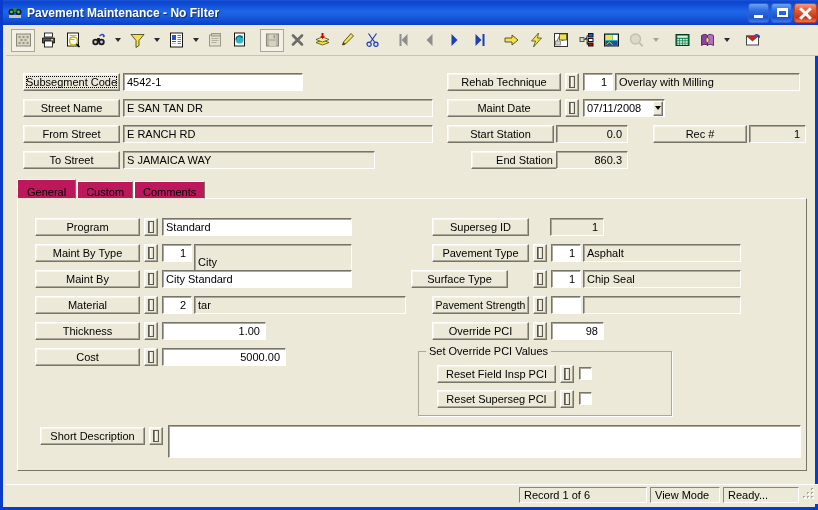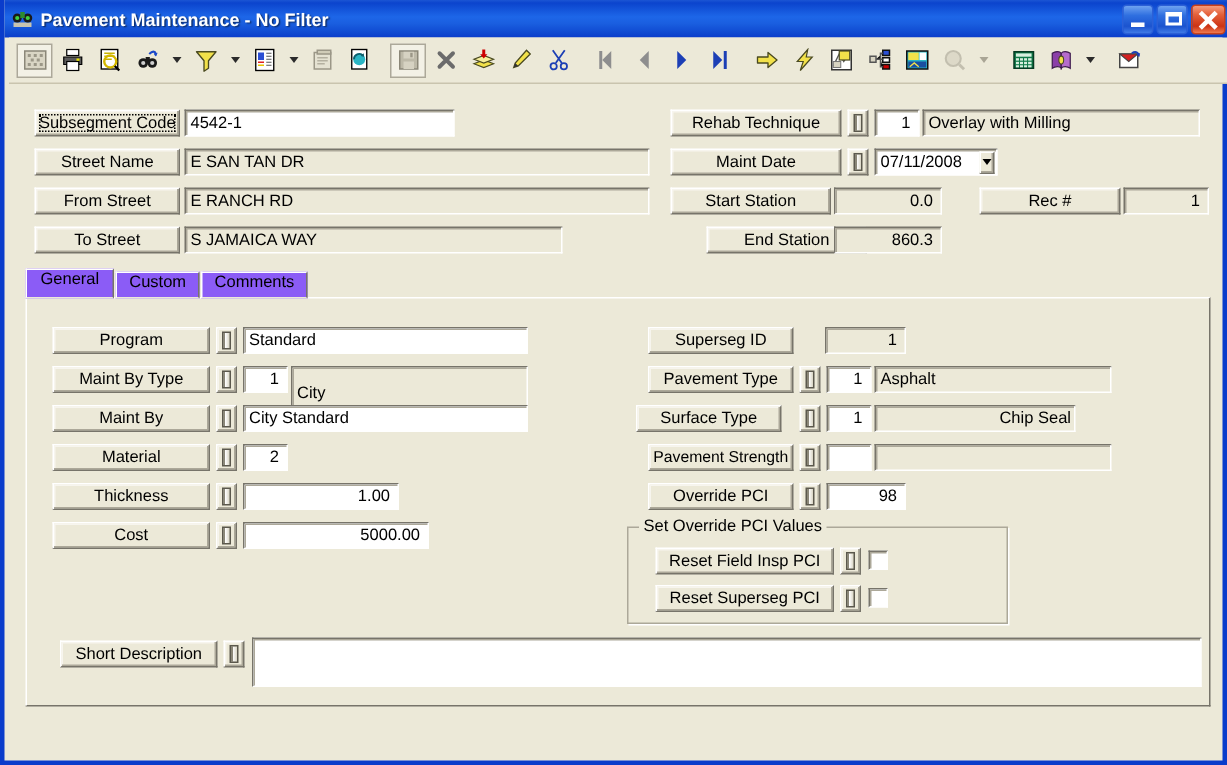--- a/index.html
+++ b/index.html
@@ -120,22 +120,22 @@
     content:"";position:absolute;left:3px;top:2px;right:3px;bottom:2px;
     background:linear-gradient(90deg,#8b8778 0%,#8b8778 28%,#ffffff 30%,#d9d5c4 100%);
     border:1px solid #5b584d;
     box-sizing:border-box;
   }
 
   
   .tabstrip{position:absolute;left:14px;top:181px;height:18px;display:flex;}
   .tab{
     height:18px;box-sizing:border-box;padding:0 8px;
-    display:flex;align-items:flex-start;
-    background:#8b5cf6;
+    display:flex;align-items:flex-end;
+    background:#be185d;
     border:1px solid;
     border-color:#ffffff #77746a #ece9d8 #ffffff;
     margin-right:1px;font-size:11px;
     position:relative;z-index:3;
   }
   .tab.active{height:20px;margin-top:-2px;padding:0 9px;font-weight:normal;z-index:5;}
   .tabbody{
     position:absolute;left:14px;top:198px;width:790px;height:273px;
     box-sizing:border-box;
     background:#ece9d8;
@@ -618,20 +618,23 @@
       <span>City Standard</span>
     </div>
 
     <div class="btn" style="left:17px;top:97px;width:105px;height:18px;">
       <span>Material</span>
     </div>
     <div class="lk" style="left:126px;top:97px;height:18px;"></div>
     <div class="fld num" style="left:144px;top:97px;width:30px;height:18px;">
       <span>2</span>
     </div>
+    <div class="fld ro" style="left:176px;top:97px;width:212px;height:18px;">
+      <span>tar</span>
+    </div>
 
     <div class="btn" style="left:17px;top:123px;width:105px;height:18px;">
       <span>Thickness</span>
     </div>
     <div class="lk" style="left:126px;top:123px;height:18px;"></div>
     <div class="fld num" style="left:144px;top:123px;width:104px;height:18px;">
       <span>1.00</span>
     </div>
 
     <div class="btn" style="left:17px;top:149px;width:105px;height:18px;">
@@ -653,28 +656,28 @@
       <span>Pavement Type</span>
     </div>
     <div class="lk" style="left:515px;top:45px;height:18px;"></div>
     <div class="fld num" style="left:533px;top:45px;width:30px;height:18px;">
       <span>1</span>
     </div>
     <div class="fld ro" style="left:565px;top:45px;width:158px;height:18px;">
       <span>Asphalt</span>
     </div>
 
-    <div class="btn" style="left:406px;top:71px;width:97px;height:18px;">
+    <div class="btn" style="left:393px;top:71px;width:97px;height:18px;">
       <span>Surface Type</span>
     </div>
     <div class="lk" style="left:515px;top:71px;height:18px;"></div>
     <div class="fld num" style="left:533px;top:71px;width:30px;height:18px;">
       <span>1</span>
     </div>
-    <div class="fld ro" style="left:565px;top:71px;width:134px;height:18px;justify-content:flex-end;">
+    <div class="fld ro" style="left:565px;top:71px;width:158px;height:18px;">
       <span>Chip Seal</span>
     </div>
 
     <div class="btn" style="left:414px;top:97px;width:97px;height:18px;font-size:10.5px;text-align:right;">
       <span>Pavement Strength</span>
     </div>
     <div class="lk" style="left:515px;top:97px;height:18px;"></div>
     <div class="fld num" style="left:533px;top:97px;width:30px;height:18px;">
       <span></span>
     </div>
@@ -708,14 +711,27 @@
 
     <div class="btn" style="left:22px;top:228px;width:105px;height:18px;">
       <span>Short Description</span>
     </div>
     <div class="lk" style="left:131px;top:228px;height:18px;"></div>
     <div class="fld" style="left:150px;top:226px;width:633px;height:33px;align-items:flex-start;padding-top:2px;">
       <span></span>
     </div>
   </div>
 
+  <div class="statusbar">
+    <span class="sbcell" style="width:128px;">Record 1 of 6</span>
+    <span class="sbcell" style="width:70px;">View Mode</span>
+    <span class="sbcell" style="width:76px;">Ready...</span>
+    <span class="grip">
+      <i style="left:9px;top:9px"></i>
+        <i style="left:5px;top:9px"></i>
+        <i style="left:9px;top:5px"></i>
+      <i style="left:1px;top:9px"></i>
+        <i style="left:5px;top:5px"></i>
+        <i style="left:9px;top:1px"></i>
+    </span>
+  </div>
 
 </div>
 
 </body></html>

